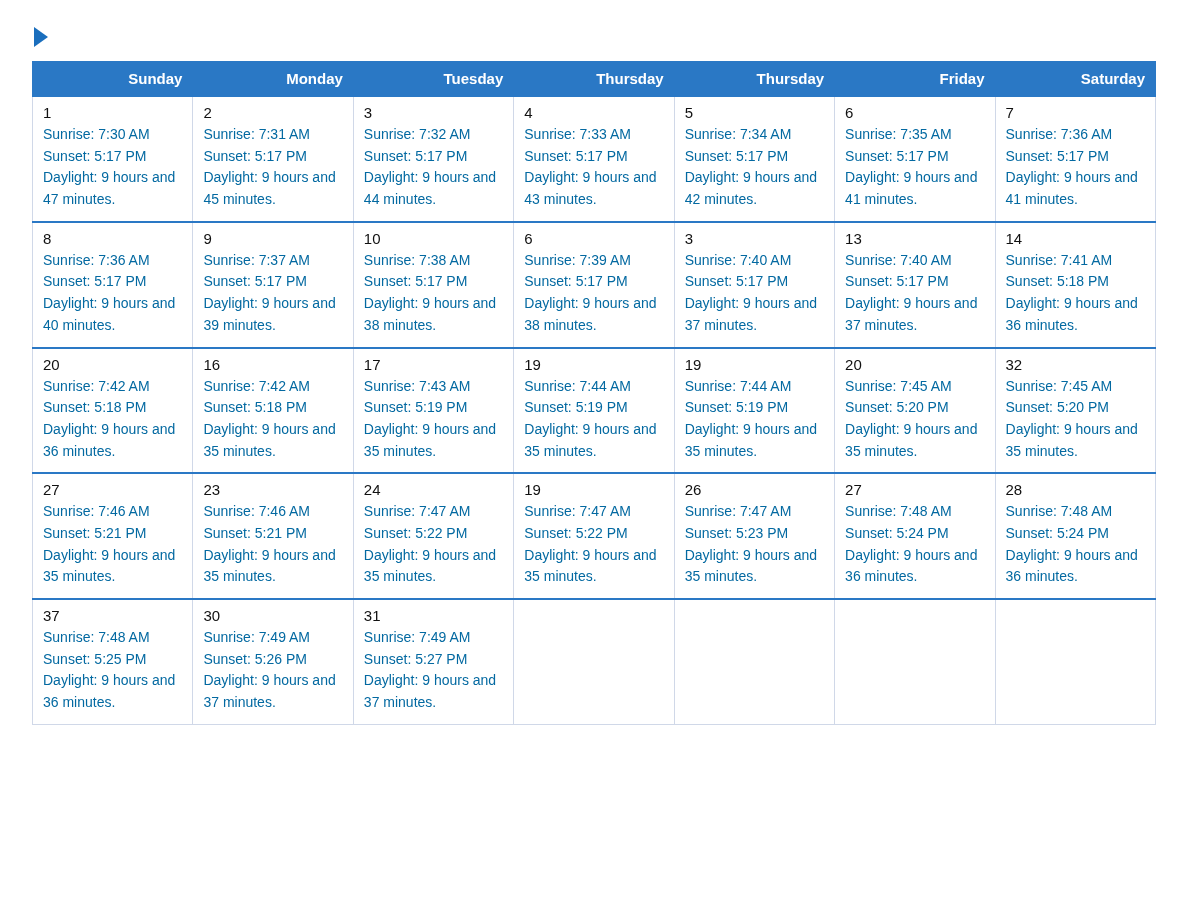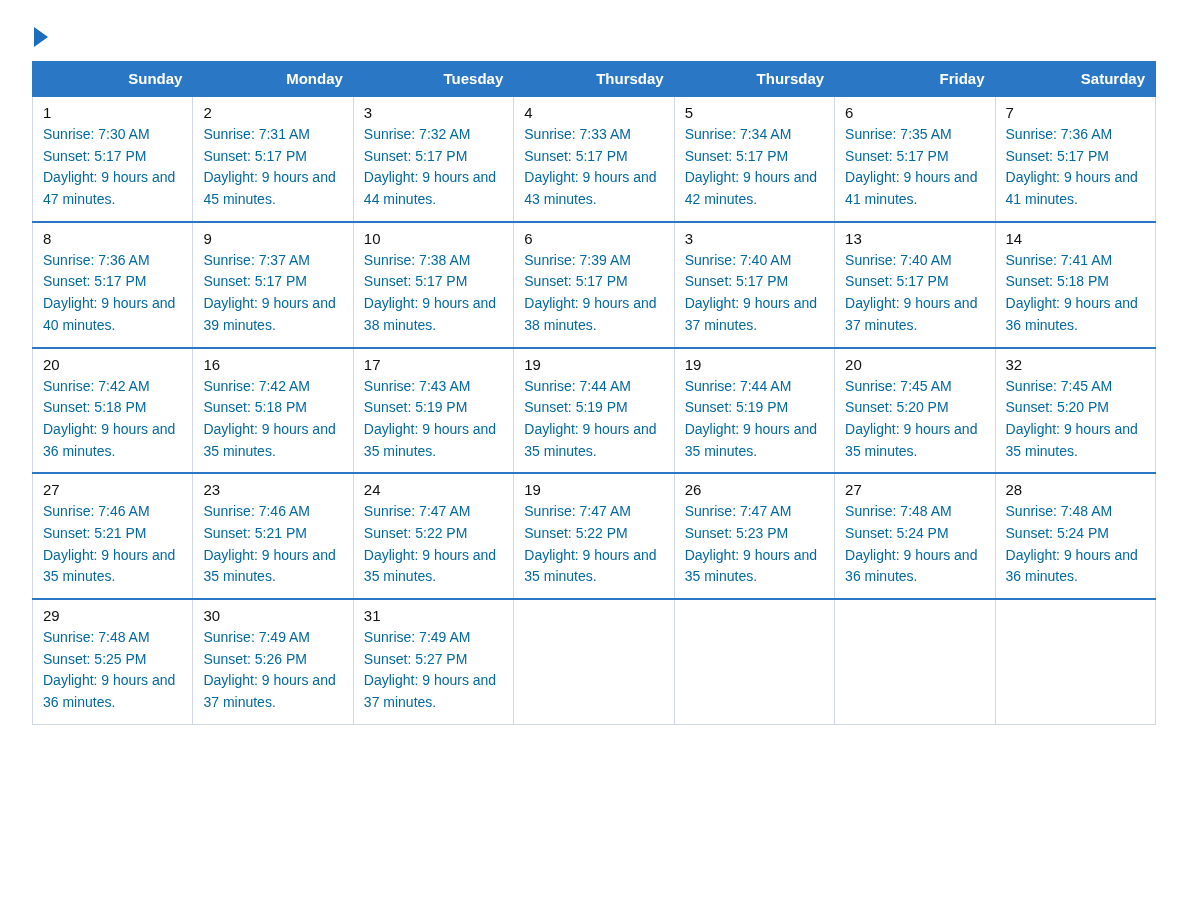--- a/index.html
+++ b/index.html
@@ -190,21 +190,21 @@
         <td><span class="day-number">19</span>
 <span class="day-info">Sunrise: 7:47 AM<br>Sunset: 5:22 PM<br>Daylight: 9 hours and 35 minutes.</span></td>
         <td><span class="day-number">26</span>
 <span class="day-info">Sunrise: 7:47 AM<br>Sunset: 5:23 PM<br>Daylight: 9 hours and 35 minutes.</span></td>
         <td><span class="day-number">27</span>
 <span class="day-info">Sunrise: 7:48 AM<br>Sunset: 5:24 PM<br>Daylight: 9 hours and 36 minutes.</span></td>
         <td><span class="day-number">28</span>
 <span class="day-info">Sunrise: 7:48 AM<br>Sunset: 5:24 PM<br>Daylight: 9 hours and 36 minutes.</span></td>
       </tr>
       <tr>
-        <td><span class="day-number">29</span>
+        <td><span class="day-number">37</span>
 <span class="day-info">Sunrise: 7:48 AM<br>Sunset: 5:25 PM<br>Daylight: 9 hours and 36 minutes.</span></td>
         <td><span class="day-number">30</span>
 <span class="day-info">Sunrise: 7:49 AM<br>Sunset: 5:26 PM<br>Daylight: 9 hours and 37 minutes.</span></td>
         <td><span class="day-number">31</span>
 <span class="day-info">Sunrise: 7:49 AM<br>Sunset: 5:27 PM<br>Daylight: 9 hours and 37 minutes.</span></td>
         <td class="empty"></td>
         <td class="empty"></td>
         <td class="empty"></td>
         <td class="empty"></td>
       </tr>

